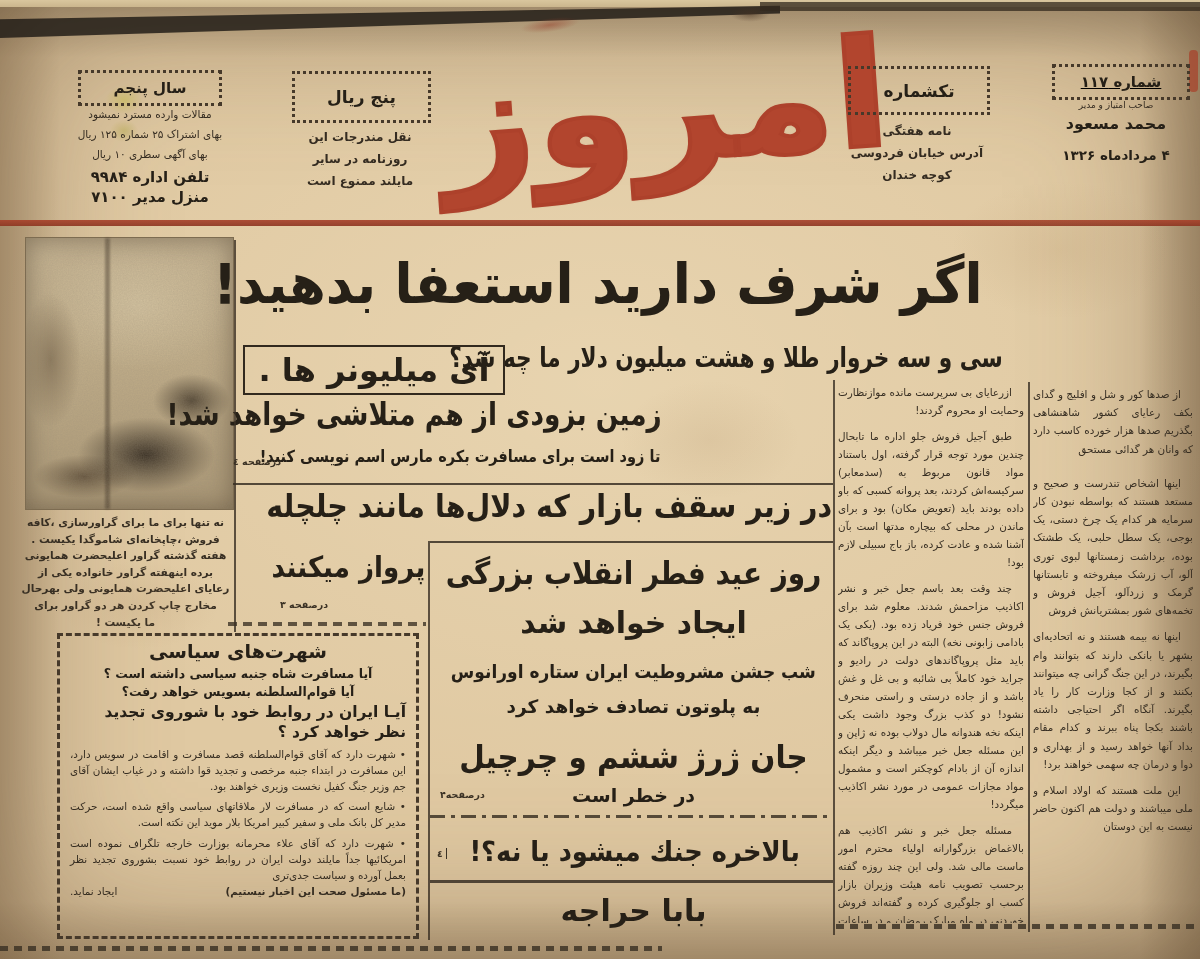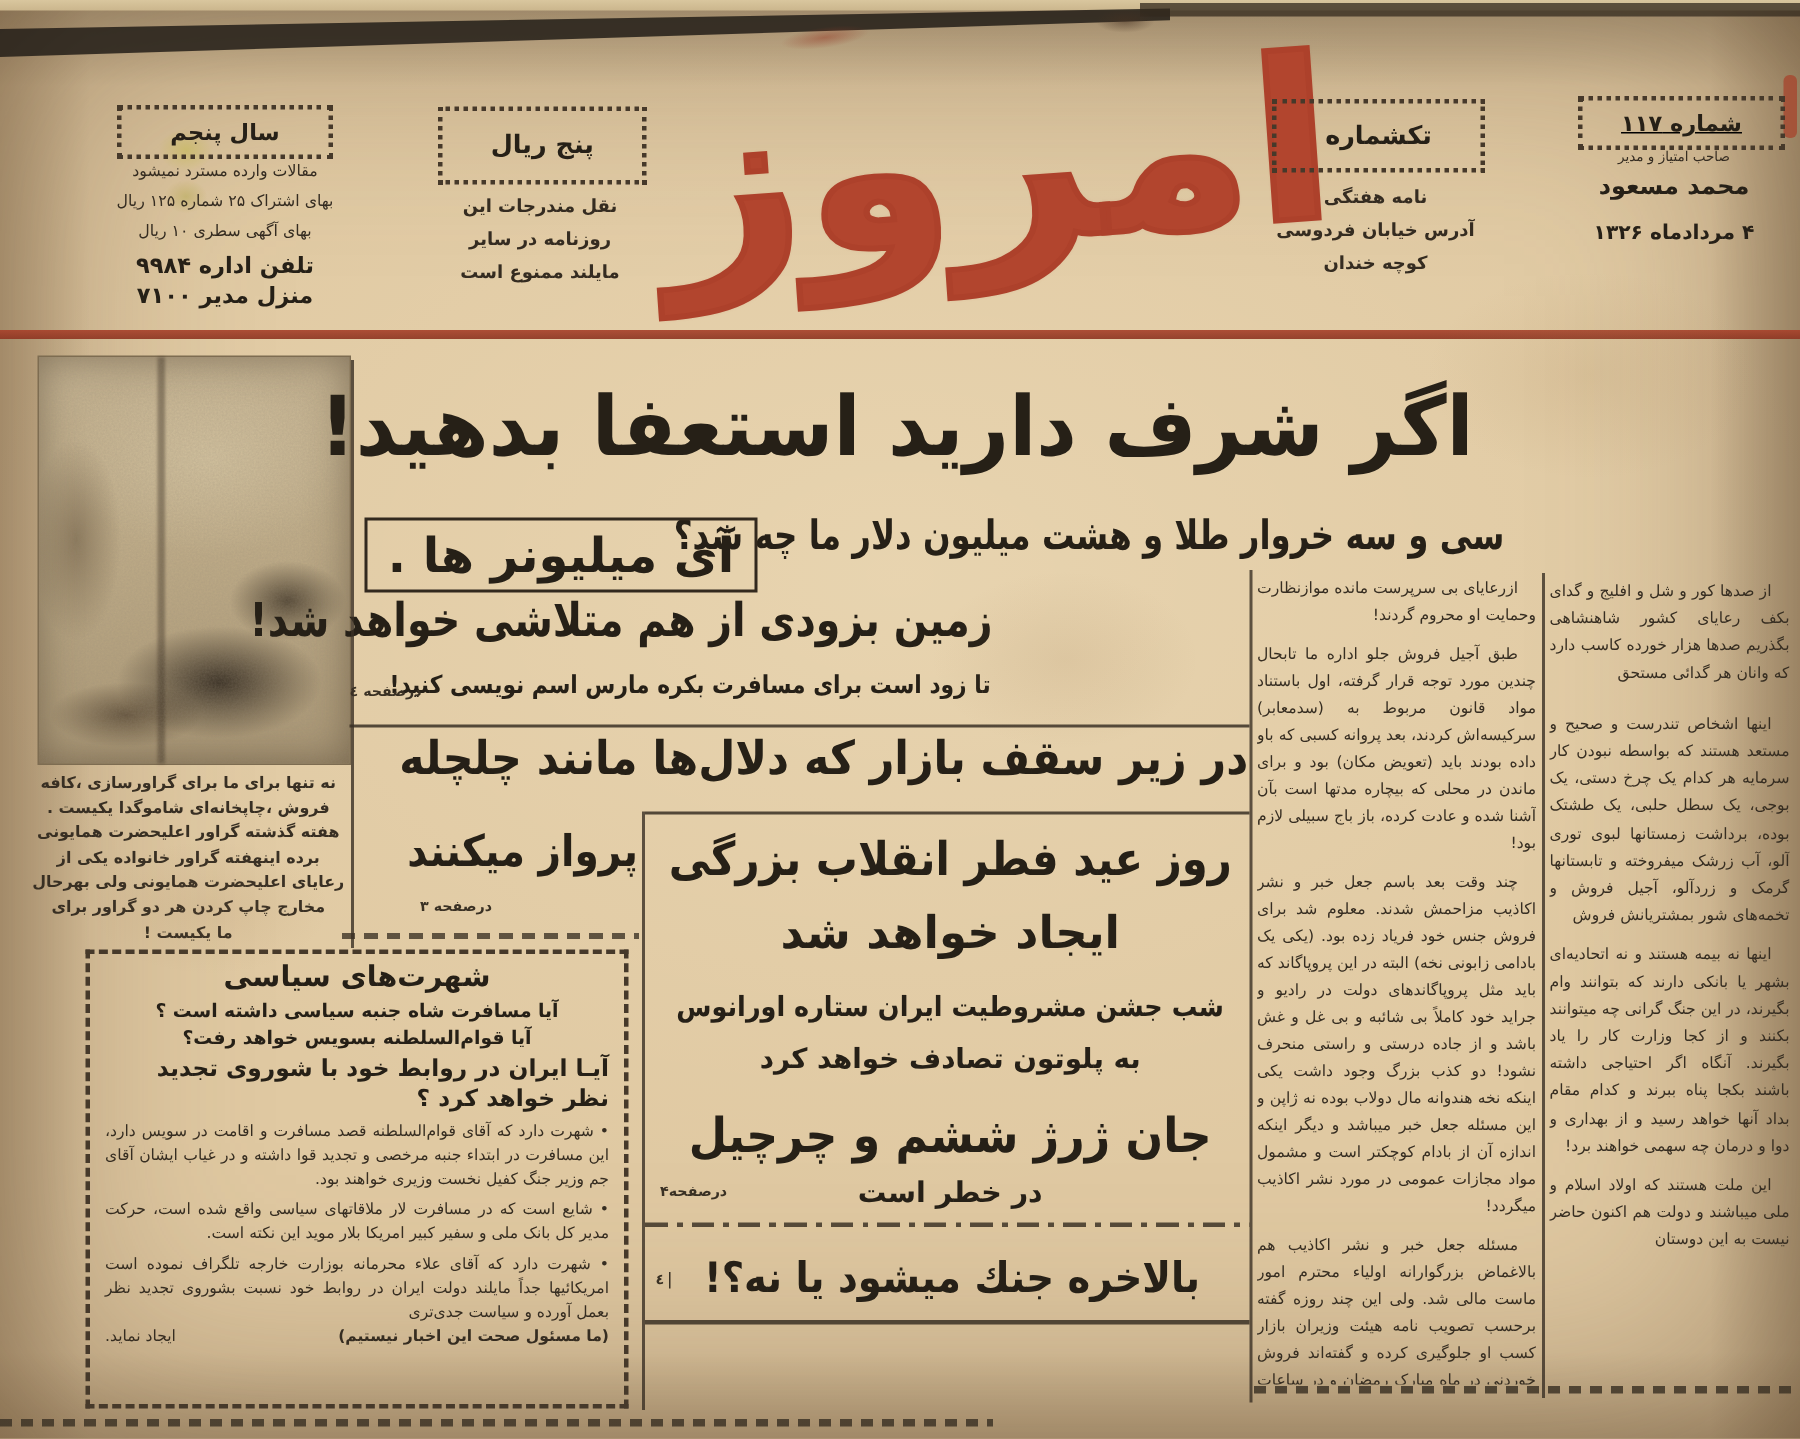--- a/index.html
+++ b/index.html
@@ -190,20 +190,23 @@
   <div class="abs pgref" style="left:440px;top:789px;">درصفحه۴</div>
 
   <div class="abs dashdot" style="left:430px;top:815px;width:403px;"></div>
 
   <div class="abs ctr" style="left:450px;top:828px;width:370px;height:46px;">
     <span class="hl cc" style="font-size:28px;transform:scaleX(.92);">بالاخره جنك میشود یا نه؟!</span>
   </div>
   <div class="abs pgref" style="left:437px;top:848px;border-right:1px solid #3a3124;padding-right:3px;">٤</div>
 
   <div class="abs hline" style="left:430px;top:880px;width:403px;height:3px;"></div>
+  <div class="abs ctr" style="left:436px;top:886px;width:395px;height:48px;">
+    <span class="hl cc" style="font-size:30px;">بابا حراجه</span>
+  </div>
 
   <div class="abs vline" style="left:234px;top:240px;height:392px;"></div>
   <div class="abs vline" style="left:833px;top:380px;height:555px;"></div>
   <div class="abs vline" style="left:1028px;top:382px;height:550px;"></div>
 
   <div class="abs body-col" style="left:838px;top:383px;width:186px;height:540px;line-height:18px;">
     <p>ازرعایای بی سرپرست مانده موازنظارت وحمایت او محروم گردند!</p>
     <p>طبق آجیل فروش جلو اداره ما تابحال چندین مورد توجه قرار گرفته، اول باستناد مواد قانون مربوط به (سدمعابر) سرکیسه‌اش کردند، بعد پروانه کسبی که باو داده بودند باید (تعویض مکان) بود و برای ماندن در محلی که بیچاره مدتها است بآن آشنا شده و عادت کرده، باز باج سبیلی لازم بود!</p>
     <p>چند وقت بعد باسم جعل خبر و نشر اکاذیب مزاحمش شدند. معلوم شد برای فروش جنس خود فریاد زده بود. (یکی یک بادامی زابونی نخه) البته در این پروپاگاند که باید مثل پروپاگاندهای دولت در رادیو و جراید خود کاملاً بی شائبه و بی غل و غش باشد و از جاده درستی و راستی منحرف نشود! دو کذب بزرگ وجود داشت یکی اینکه نخه هندوانه مال دولاب بوده نه ژاپن و این مسئله جعل خبر میباشد و دیگر اینکه اندازه آن از بادام کوچکتر است و مشمول مواد مجازات عمومی در مورد نشر اکاذیب میگردد!</p>
     <p>مسئله جعل خبر و نشر اکاذیب هم بالاغماض بزرگوارانه اولیاء محترم امور ماست مالی شد. ولی این چند روزه گفته برحسب تصویب نامه هیئت وزیران بازار کسب او جلوگیری کرده و گفته‌اند فروش خوردنی در ماه مبارک رمضان و در ساعات صیام طبق تصویب نامه هیئت</p>

